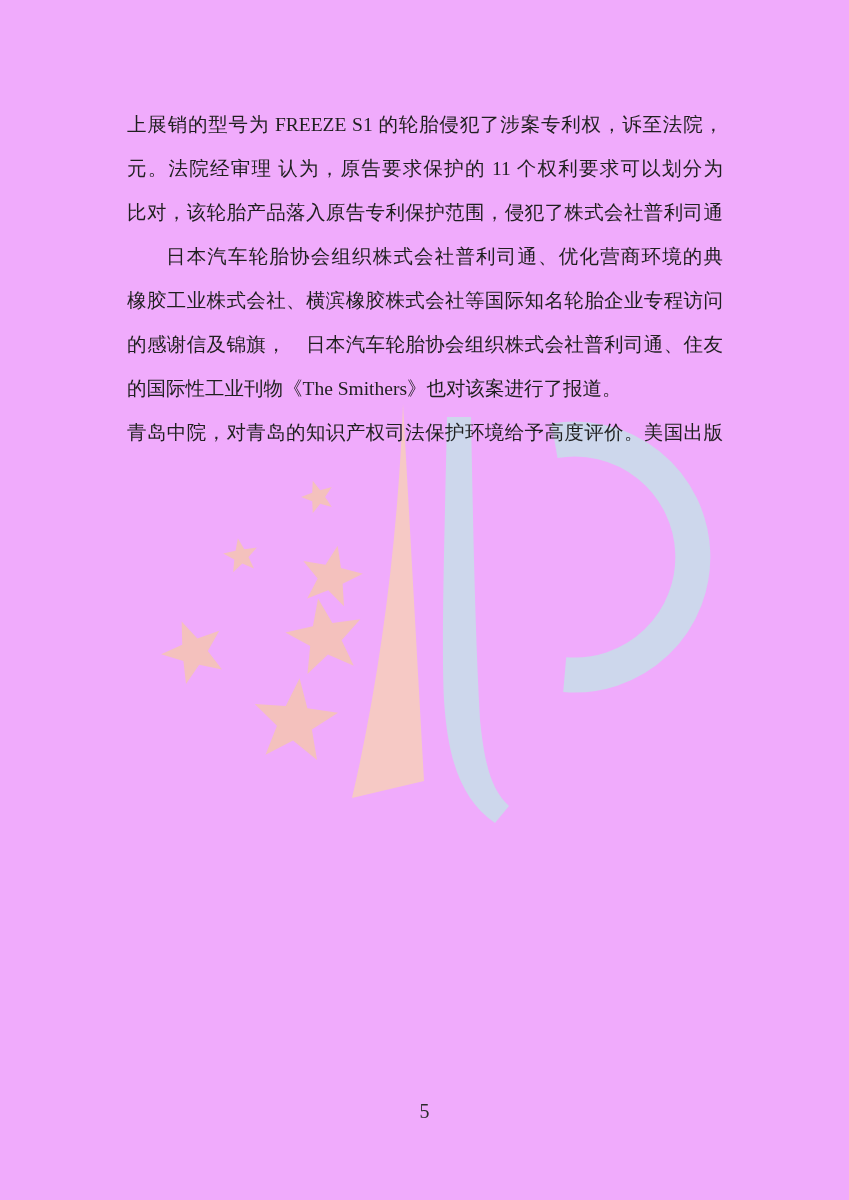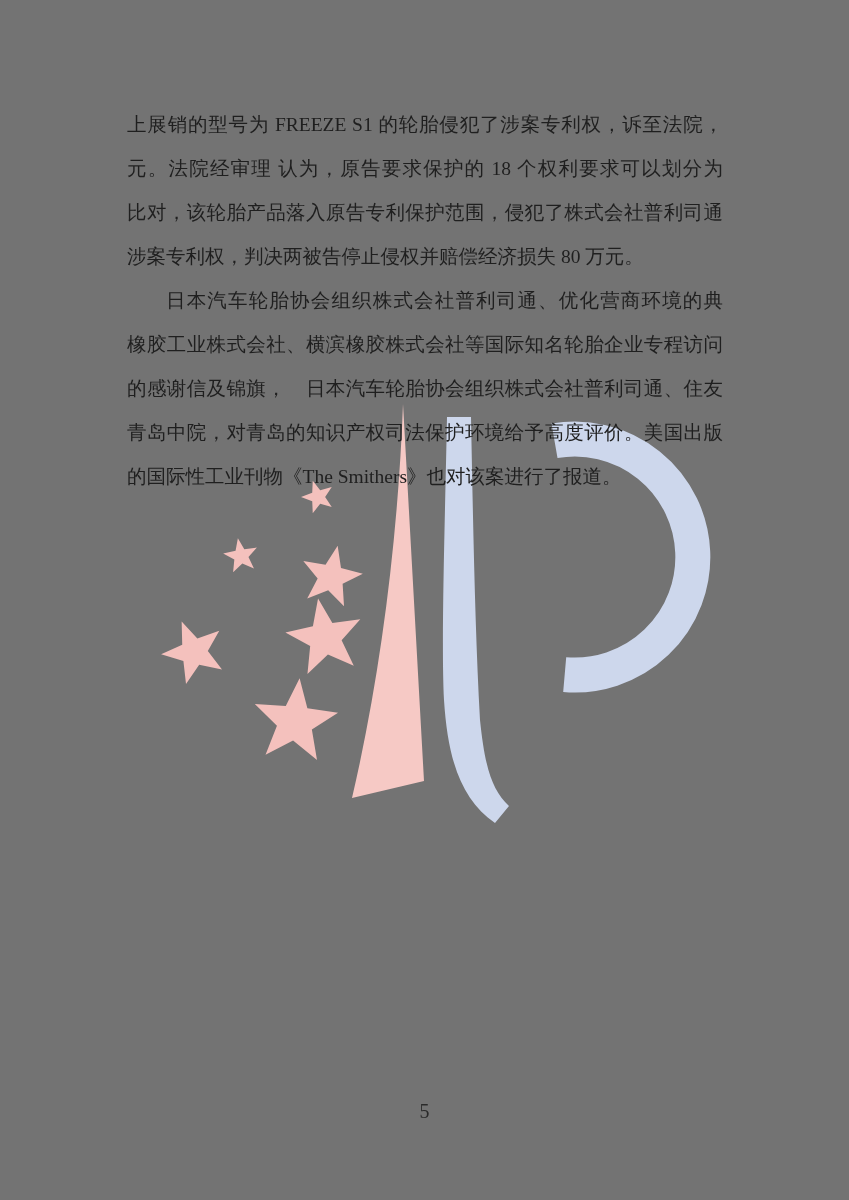--- a/index.html
+++ b/index.html
@@ -4,21 +4,21 @@
 <style>
   html, body {
     margin: 0;
     padding: 0;
     background: #ffffff;
   }
   .page {
     position: relative;
     width: 849px;
     height: 1200px;
-    background: #737373;
+    background: #f0abfc;
     overflow: hidden;
     font-family: "Liberation Serif", "DejaVu Serif", serif;
   }
   .watermark {
     position: absolute;
     left: 0;
     top: 0;
     width: 849px;
     height: 1200px;
     z-index: 0;
@@ -86,30 +86,29 @@
     <path d="M403,404 L424,781 L352,798 C380,678 398,540 403,404 Z" fill="#f6c9c5"></path>
 
     <path d="M447,417 L471,417 C473,520 475,630 480,720 C485,768 492,790 509,806 L495,823 C462,800 448,762 444,700 C441,640 445,520 447,417 Z" fill="#cdd7ec"></path>
 
     <path d="M554.5,440.8 A118,118 0 1 1 564.7,674.6" fill="none" stroke-width="35" stroke-linecap="butt" stroke="#cdd7ec"></path>
   </svg>
 
   <main class="content">
     <p class="para">
       <span class="line">上展销的型号为 FREEZE S1 的轮胎侵犯了涉案专利权，诉至法院，</span>
-      <span class="line">元。法院经审理 认为，原告要求保护的 18 个权利要求可以划分为</span>
+      <span class="line">元。法院经审理 认为，原告要求保护的 11 个权利要求可以划分为</span>
       <span class="line">比对，该轮胎产品落入原告专利保护范围，侵犯了株式会社普利司通</span>
-      <span class="line para-end">涉案专利权，判决两被告停止侵权并赔偿经济损失 80 万元。</span>
     </p>
     <p class="para">
       <span class="line indent">日本汽车轮胎协会组织株式会社普利司通、优化营商环境的典</span>
       <span class="line">橡胶工业株式会社、横滨橡胶株式会社等国际知名轮胎企业专程访问</span>
       <span class="line">的感谢信及锦旗，　日本汽车轮胎协会组织株式会社普利司通、住友</span>
+      <span class="line para-end">的国际性工业刊物《The Smithers》也对该案进行了报道。</span>
       <span class="line">青岛中院，对青岛的知识产权司法保护环境给予高度评价。美国出版</span>
-      <span class="line para-end">的国际性工业刊物《The Smithers》也对该案进行了报道。</span>
     </p>
   </main>
 
   <footer class="page-footer">
     <span class="page-number">5</span>
   </footer>
 
 </div>
 
 </body></html>

